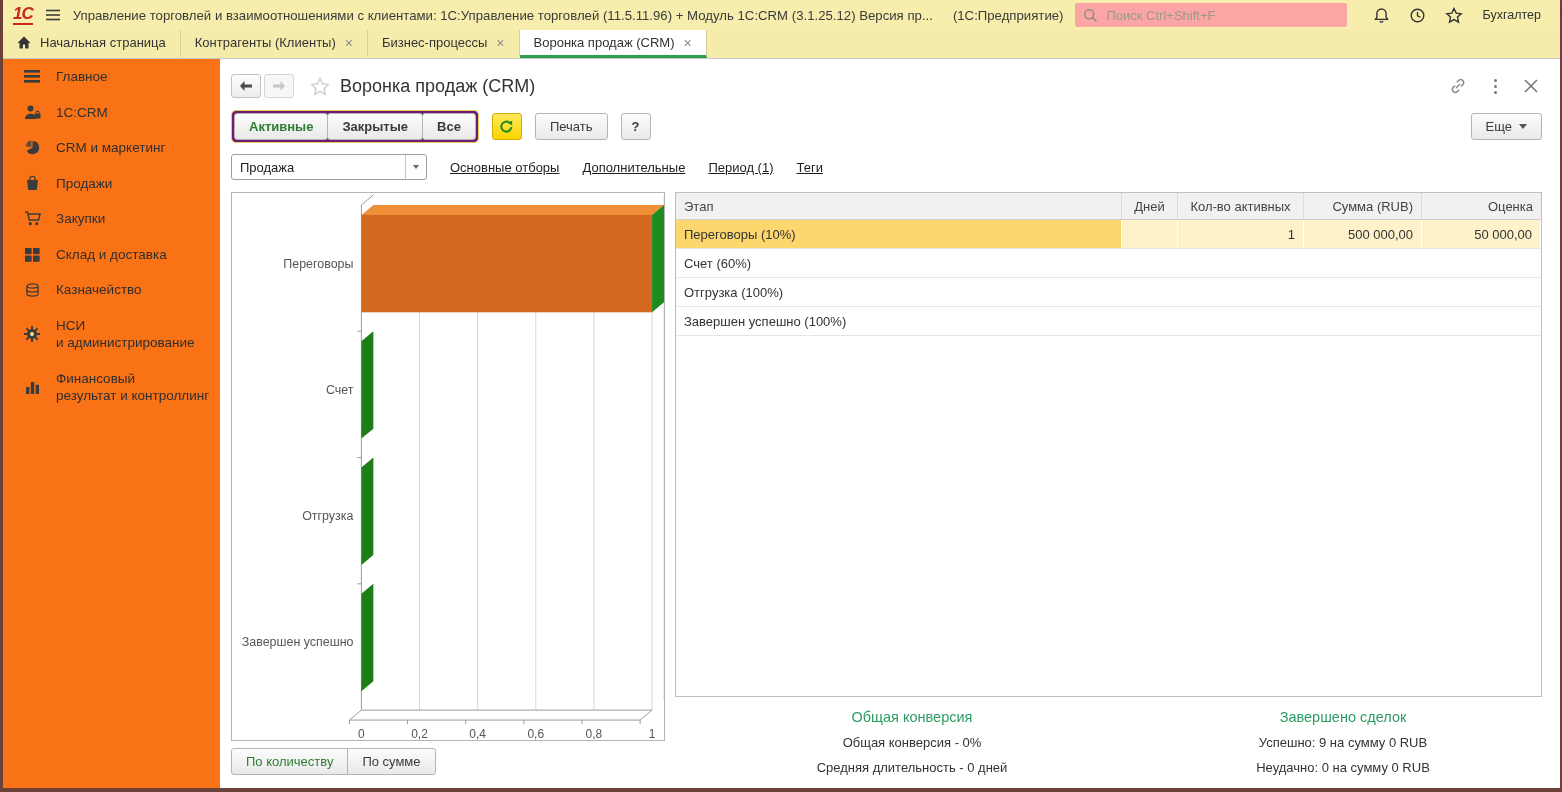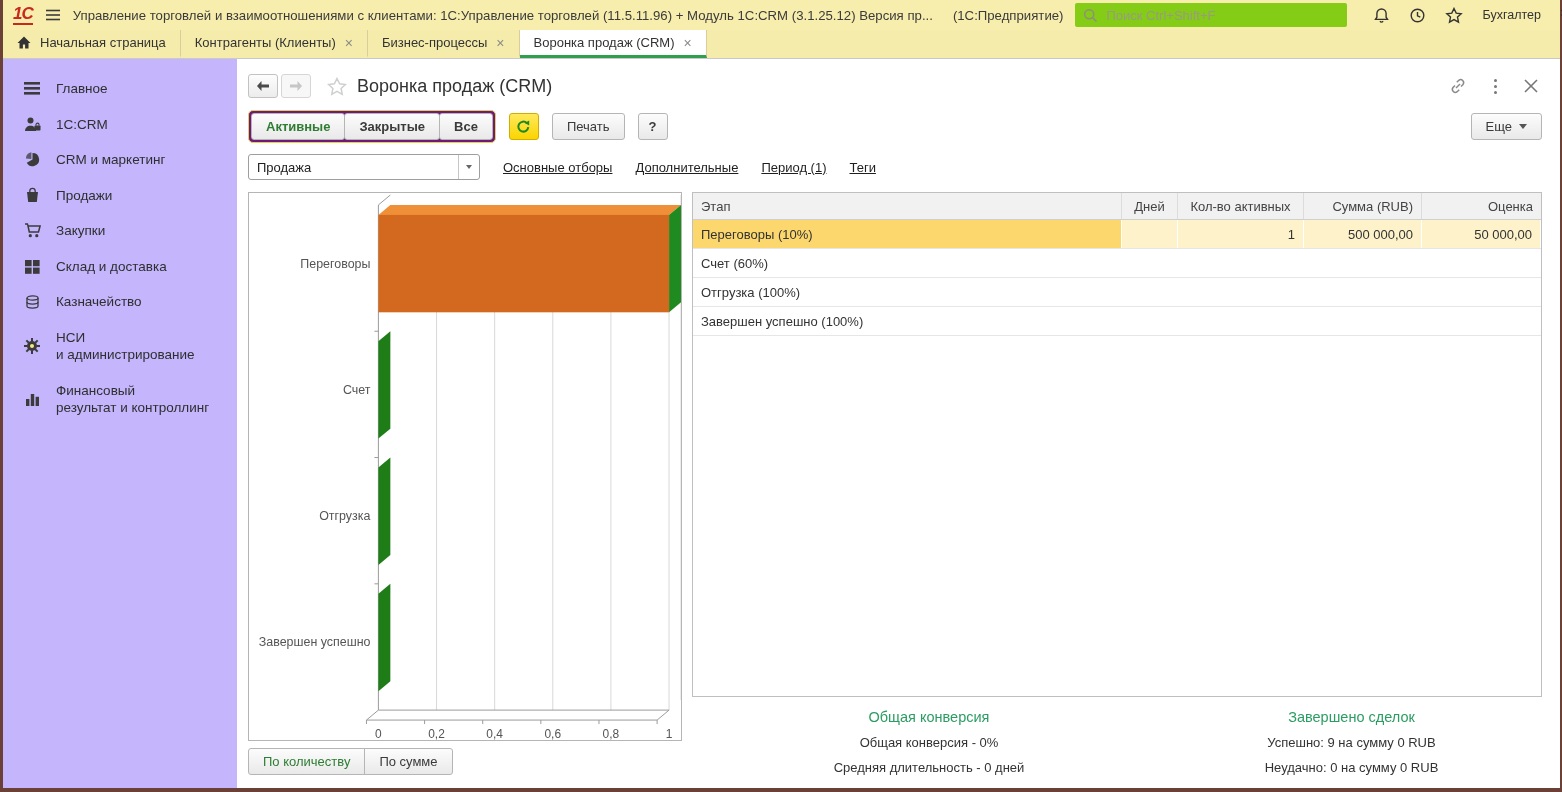--- a/index.html
+++ b/index.html
@@ -18,21 +18,21 @@
 
   
   .titlebar {
     height:30px; flex:none; background:#f7edad;
     display:flex; align-items:center; padding:0 10px; gap:12px;
   }
   .logo-1c { color:#c8281e; font-weight:bold; font-style:italic; font-size:17px; letter-spacing:-1px; border-bottom:2px solid #c8281e; line-height:1; padding-bottom:1px; }
   .tb-title { color:#3b3b3b; font-size:13.2px; white-space:nowrap; }
   .tb-badge { color:#3b3b3b; font-size:13.2px; margin-left:8px; white-space:nowrap; }
   .searchbox {
-    margin-left:auto; width:272px; height:24px; background:#84cc16;
+    margin-left:auto; width:272px; height:24px; background:#fca5a5;
     border-radius:2px; display:flex; align-items:center; padding:0 8px; gap:6px; flex:none;
   }
   .searchbox input {
     border:none; background:transparent; outline:none; width:100%;
     font-family:"Liberation Sans", sans-serif; font-size:13px; color:#555;
   }
   .searchbox input::placeholder { color:#9a9a85; }
   .tb-icons { display:flex; align-items:center; gap:19px; margin-left:14px; }
   .tb-user { font-size:12.5px; color:#333; }
 
@@ -42,21 +42,21 @@
     display:flex; align-items:center; gap:9px; padding:0 14px;
     border-right:1px solid #d8cd9d; font-size:13px; color:#333;
     border-bottom:3px solid transparent; cursor:default;
   }
   .tab.active { background:#fff; border-bottom:3px solid #2f9e4f; }
   .tab-close { color:#8a8a8a; font-size:14px; line-height:1; }
 
   
   .body-row { flex:1; display:flex; min-height:0; }
 
-  .sidebar { width:234px; flex:none; background:#c4b5fd; padding-top:12px; overflow:hidden; }
+  .sidebar { width:217px; flex:none; background:#f97316; padding-top:0; overflow:hidden; }
   .side-item { display:flex; align-items:center; gap:15px; padding:9px 6px 9px 20px; font-size:13.5px; color:#2f2f2f; }
   .side-item .icon { width:18px; flex:none; display:flex; justify-content:center; }
   .side-label { white-space:pre-line; line-height:1.3; }
 
   .content { flex:1; background:#fff; padding:12px 18px 0 11px; display:flex; flex-direction:column; min-width:0; }
 
   
   .content-header { display:flex; align-items:center; height:30px; flex:none; }
   .navbtn {
     width:30px; height:24px; border:1px solid #c2c2c2; border-radius:3px;
@@ -80,21 +80,21 @@
   .seg-group .btn { border-radius:3px; margin-right:-1px; font-weight:bold; }
   .seg-group .btn:last-child { margin-right:0; }
   .seg-active { color:#2e7d32 !important; }
   .refresh-btn { width:30px; padding:0; margin-left:13px; background:linear-gradient(#ffe95c,#fbd400); border-color:#cfae00; }
   .ml12 { margin-left:13px; }
   .more-btn { margin-left:auto; gap:7px; }
   .caret-down { width:0; height:0; border-left:4px solid transparent; border-right:4px solid transparent; border-top:5px solid #555; }
 
   
   .filter-row { display:flex; align-items:center; gap:23px; margin-bottom:12px; flex:none; }
-  .combo { width:232px; height:26px; border:1px solid #9e9e9e; border-radius:3px; display:flex; align-items:stretch; background:#fff; }
+  .combo { width:196px; height:26px; border:1px solid #9e9e9e; border-radius:3px; display:flex; align-items:stretch; background:#fff; }
   .combo-text { flex:1; display:flex; align-items:center; padding:0 8px; color:#222; }
   .combo-arrow { width:21px; border-left:1px solid #c6c6c6; display:flex; align-items:center; justify-content:center; }
   .flink { color:#1f1f1f; text-decoration:underline; font-size:13px; cursor:pointer; }
 
   
   .main-split { display:flex; gap:10px; flex:1; align-items:flex-start; min-height:0; }
   .chart-pane { width:434px; flex:none; }
   .chart-panel { width:434px; height:549px; border:1px solid #b5b5b5; }
   .toggle-row { margin-top:7px; display:flex; }
   .toggle-row .btn:first-child { border-top-right-radius:0; border-bottom-right-radius:0; color:#2e7d32; }

